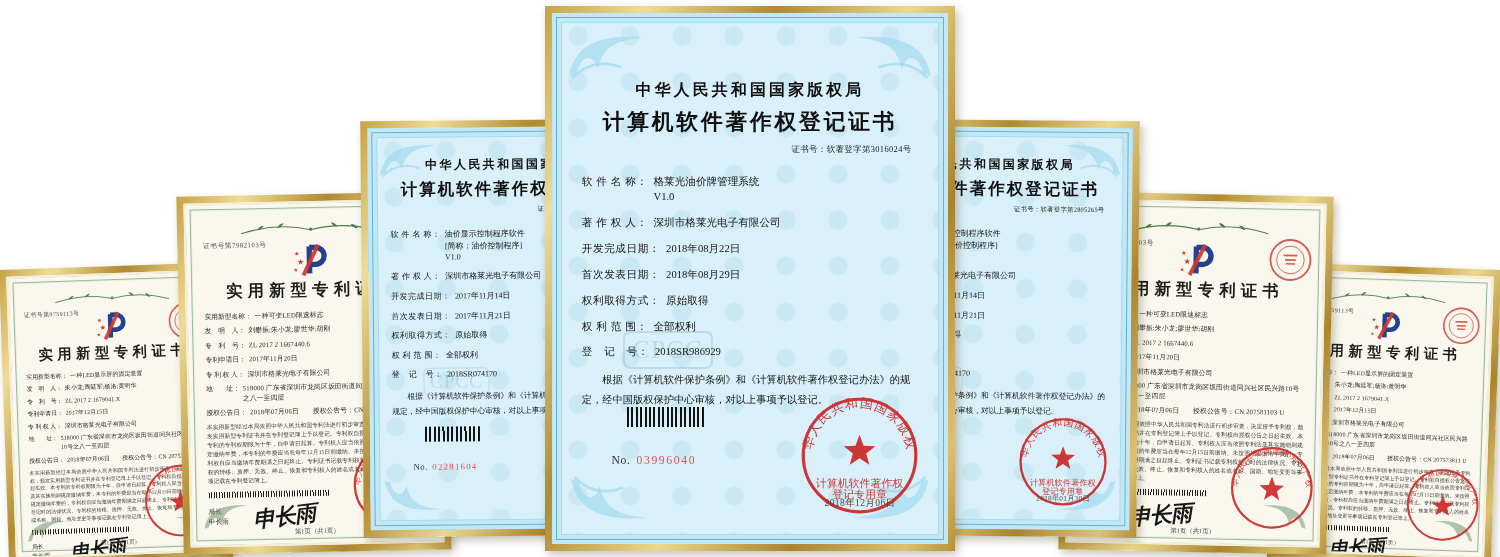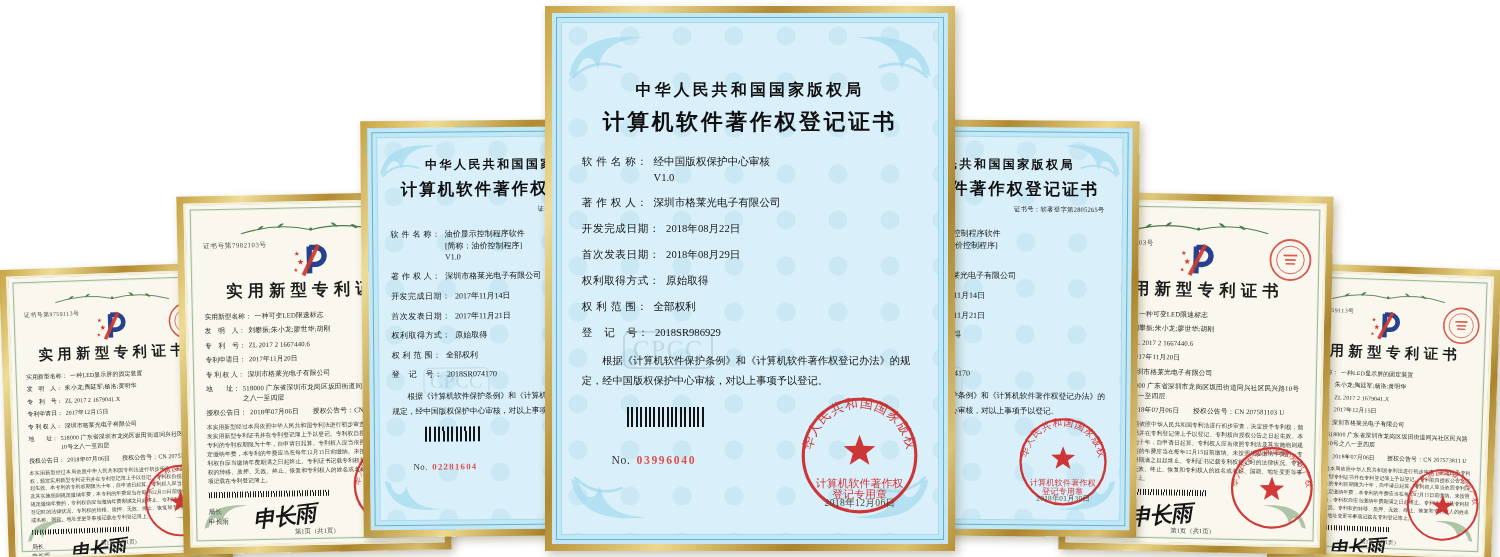--- a/index.html
+++ b/index.html
@@ -61,21 +61,21 @@
   .sw-h2{text-align:center;font-weight:bold;letter-spacing:.13em;font-size:2.05em;color:#101010;margin-top:.3em}
   .sw-certno{text-align:right;font-size:.8em;color:#222;margin:.9em .8em 0 0;letter-spacing:.04em}
   .sw-rows{margin-top:1.7em;position:relative;z-index:2}
   .srow{display:flex;font-size:1em;line-height:1.5;margin-bottom:.95em;color:#141414}
   .slab{white-space:nowrap;letter-spacing:.06em;margin-right:.55em}
   .sval div{line-height:1.45}
   .sw-para{font-size:.97em;line-height:1.95;text-indent:2em;color:#141414;margin-top:.6em;position:relative;z-index:2}
   .sw-barcode{position:absolute;left:19%;bottom:11em;width:7.2em;height:1.9em;
        background:repeating-linear-gradient(90deg,#131313 0 2px,transparent 2px 4.4px)}
   .sw-no{position:absolute;left:15%;bottom:6.6em;font-size:1.1em;color:#333;letter-spacing:.06em}
-  .sw-no b{color:#e05050;font-weight:bold;margin-left:.5em;letter-spacing:.14em}
+  .sw-no b{color:#e05050;font-weight:normal;margin-left:.5em;letter-spacing:.14em}
   .sw-sealwrap{position:absolute;right:2.4em;bottom:3.2em;width:11.8em;text-align:center;z-index:3}
   .red-seal{width:100%;height:auto;opacity:.9}
   .sw-sealdate{font-size:.9em;color:#4f4331;position:relative;margin-top:-2.4em;letter-spacing:.04em}
   .flourish{position:absolute;width:8em;height:5.2em;color:#9fd8ee}
   .f-tl{left:1.3em;top:1.3em}
   .f-tr{right:1.3em;top:1.3em;transform:scaleX(-1)}
   .f-bl{left:1.5em;bottom:1.5em;transform:scaleY(-1)}
   .f-br{right:1.5em;bottom:1.5em;transform:scale(-1,-1)}
   .cpcc{position:absolute;left:2.8em;top:12.5em;font-size:2.4em;font-weight:normal;
        color:rgba(120,160,180,.28);border:.1em solid rgba(120,160,180,.28);border-radius:.28em;
@@ -345,26 +345,27 @@
     <svg class="flourish f-bl" viewBox="0 0 80 52">
             <path d="M3 46 C8 18 30 6 74 10 C46 12 34 20 30 40 C26 24 14 26 10 44 Z" fill="currentColor" opacity=".65"></path>
             <path d="M6 48 C20 34 36 32 52 38" stroke="currentColor" stroke-width="2.5" fill="none" opacity=".7"></path>
           </svg>
     <svg class="flourish f-br" viewBox="0 0 80 52">
             <path d="M3 46 C8 18 30 6 74 10 C46 12 34 20 30 40 C26 24 14 26 10 44 Z" fill="currentColor" opacity=".65"></path>
             <path d="M6 48 C20 34 36 32 52 38" stroke="currentColor" stroke-width="2.5" fill="none" opacity=".7"></path>
           </svg>
     <div class="sw-h1">中华人民共和国国家版权局</div>
     <div class="sw-h2">计算机软件著作权登记证书</div>
+    <div class="sw-certno"><span>证书号：</span><span>软著登字第3016024号</span></div>
     <div class="cpcc">CPCC</div>
     <div class="sw-rows">
       <div class="srow">
               <span class="slab">软 件 名 称：</span>
               <span class="sval">
-                <div>经中国版权保护中心审核</div>
+                <div>格莱光油价牌管理系统</div>
                 <div>V1.0</div>
               </span>
             </div>
       <div class="srow">
               <span class="slab">著 作 权 人：</span>
               <span class="sval">深圳市格莱光电子有限公司</span>
             </div>
       <div class="srow">
               <span class="slab">开发完成日期：</span>
               <span class="sval">2018年08月22日</span>

